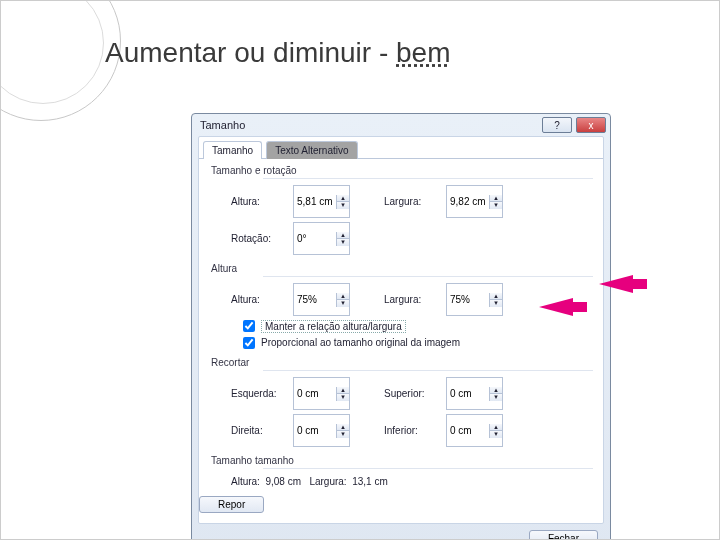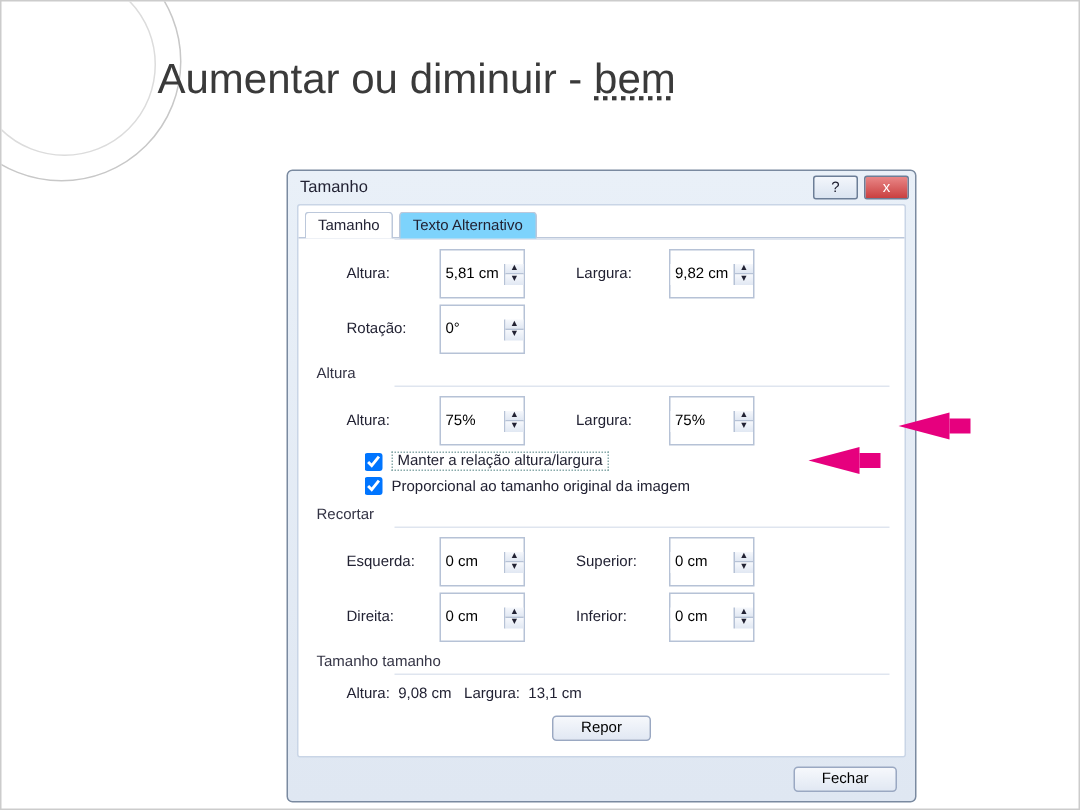--- a/index.html
+++ b/index.html
@@ -9,39 +9,39 @@
   .corner-arc::after { content: ""; position: absolute; top: 20px; left: 20px; width: 120px; height: 120px; border: 1px solid #dcdcdc; border-radius: 50%; }
   .slide-title { position: absolute; top: 36px; left: 104px; font-size: 28px; color: #3a3a3a; }
   .slide-title .bem { text-decoration: underline dotted; }
   .dialog-outer { position: absolute; top: 112px; left: 190px; width: 420px; background: linear-gradient(#e9f0f8,#dfe7f2); border: 1px solid #7a8aa0; border-radius: 4px; padding-bottom: 6px; }
   .titlebar { height: 22px; display:flex; align-items:center; justify-content:space-between; padding: 0 4px 0 8px; font-size: 11px; color:#223; }
   .titlebar-buttons { display:flex; gap:4px; }
   .tb-btn { width: 30px; height: 16px; border:1px solid #6c7e97; border-radius:2px; background:linear-gradient(#f3f6fb,#dae4f1); font-size:10px; display:flex; align-items:center; justify-content:center; cursor:pointer; }
   .tb-close { background: linear-gradient(#e98686,#c94040); color:#fff; }
   .dialog-body { margin: 0 6px; background:#fff; border:1px solid #c9d5e6; border-radius: 2px; padding-bottom: 8px; min-height: 340px; position: relative; }
   .tabs { display:flex; border-bottom:1px solid #bcc8db; margin-top:4px; }
-  .tab { font-size:10px; padding:3px 8px; border:1px solid #bcc8db; border-bottom:none; background:#7dd3fc; margin-left:4px; margin-bottom:-1px; border-radius:3px 3px 0 0; cursor:pointer; color:#223; }
+  .tab { font-size:10px; padding:3px 8px; border:1px solid #bcc8db; border-bottom:none; background:#a3a3a3; margin-left:4px; margin-bottom:-1px; border-radius:3px 3px 0 0; cursor:pointer; color:#223; }
   .tab.active { background:#fff; font-weight:400; }
   .section-title { font-size:10px; color:#334; padding: 6px 10px 2px 12px; }
   .section-hr { border:none; border-top:1px solid #dfe5ef; margin: 0 10px 4px 64px; }
   .row { display:flex; align-items:center; font-size:10px; color:#223; padding: 2px 12px; gap:6px; }
   .lbl { width: 56px; text-align:left; }
   .lbl.indent { margin-left: 20px; }
   .spinner { display:flex; align-items:center; border:1px solid #b6c2d6; height:33px; }
   .spinner input { border:none; width:42px; height:14px; font-size:10px; padding:0 3px; outline:none; }
   .spin-arrows { display:flex; flex-direction:column; border-left:1px solid #b6c2d6; }
   .spin-arrows div { width:12px; height:7px; font-size:7px; line-height:6px; text-align:center; cursor:pointer; background:linear-gradient(#f6f8fc,#e1e8f3); }
   .spin-arrows div:first-child { border-bottom:1px solid #b6c2d6; }
   .spacer20 { width:22px; }
-  .check-row { display:flex; align-items:flex-end; gap:6px; font-size:10px; color:#223; padding:2px 12px 2px 44px; position:relative; }
+  .check-row { display:flex; align-items:flex-start; gap:6px; font-size:10px; color:#223; padding:2px 12px 2px 44px; position:relative; }
   .check-row input { width:12px; height:12px; }
   .check-row.dotted label { border:1px dotted #8aa; padding:0 3px; }
   .orig-row { font-size:10px; color:#223; padding: 3px 12px 3px 32px; }
   .btn { font-size:10px; padding:2px 18px; border:1px solid #9aa8c2; background:linear-gradient(#f6f8fc,#e1e8f3); border-radius:3px; cursor:pointer; }
-  .repor-row { display:flex; justify-content:center; padding:6px 0 2px 0; }
+  .repor-row { display:flex; padding:6px 0 2px 0; }
   .footer-row { display:flex; justify-content:flex-end; padding:6px 12px 0 0; }
   .arrow-big { position:absolute; width:0; height:0; border-top:9px solid transparent; border-bottom:9px solid transparent; border-right:34px solid #e6007e; }
   .arrow-big::after { content:""; position:absolute; top:-5px; left:34px; width:14px; height:10px; background:#e6007e; }
   .arrow1 { top: 138px; right: -30px; }
   .arrow2 { top: 161px; right: 30px; }
 </style>
 </head>
 <body>
 
 <div class="slide">
@@ -57,20 +57,21 @@
         <div class="tb-btn">?</div>
         <div class="tb-btn tb-close">x</div>
       </div>
     </div>
     <div class="dialog-body">
       <div class="tabs">
         <div class="tab active">Tamanho</div>
         <div class="tab">Texto Alternativo</div>
       </div>
 
+      <div class="section-title">Tamanho e rotação</div>
       <hr class="section-hr">
       <div class="row">
         <span class="lbl indent">Altura:</span>
         <div class="spinner">
             <input value="5,81 cm" style="">
             <div class="spin-arrows">
               <div>▴</div>
               <div>▾</div>
             </div>
           </div>

